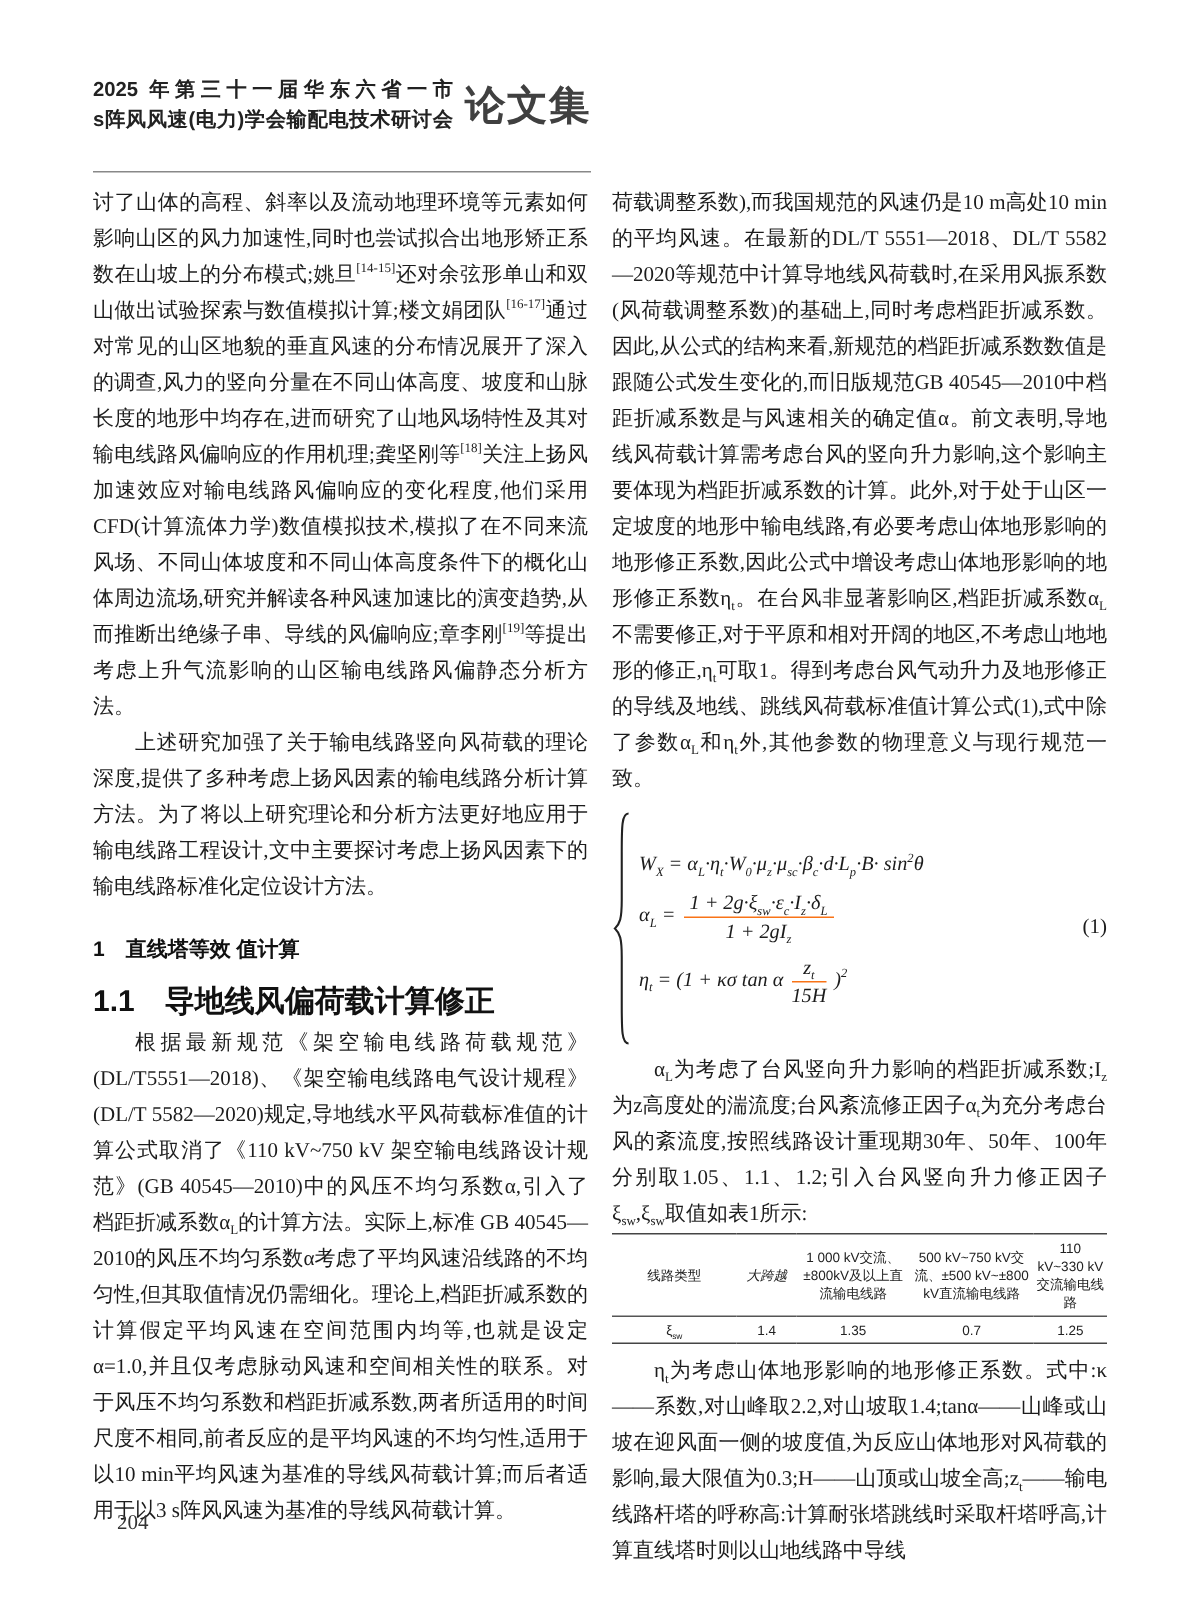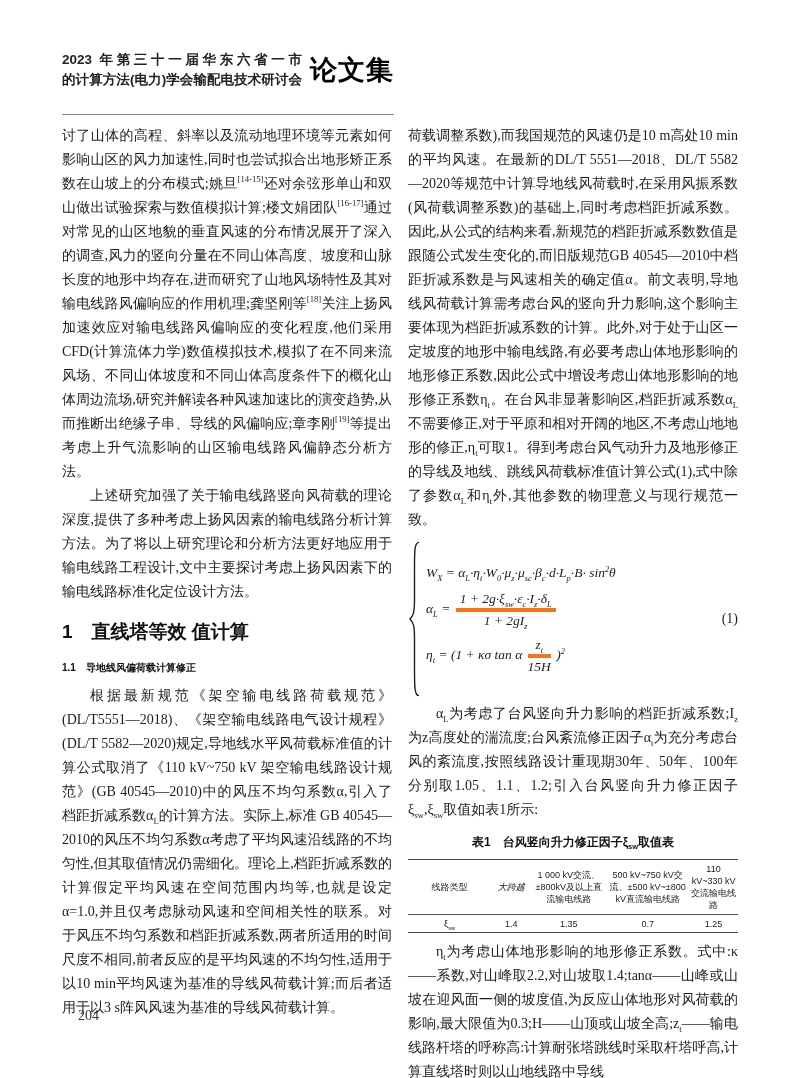--- a/index.html
+++ b/index.html
@@ -6,41 +6,41 @@
   .page{
     position:relative;width:800px;height:1078px;background:#ffffff;
     font-family:"Liberation Serif","DejaVu Serif",serif;color:#1c1c1c;overflow:hidden;
   }
   
   .hdr{position:absolute;left:62px;top:50px;width:332px;display:flex;align-items:center;}
   .hdr-text{width:252px;font-family:"Liberation Sans","DejaVu Sans",sans-serif;
     font-weight:700;font-size:13.5px;line-height:20px;color:#222;}
   .hdr-text div{text-align:justify;text-align-last:justify;}
   .hdr-logo{font-family:"Liberation Sans","DejaVu Sans",sans-serif;font-weight:900;
-    font-size:27px;color:#000000;margin-left:8px;letter-spacing:1px;white-space:nowrap;}
+    font-size:27px;color:#404040;margin-left:8px;letter-spacing:1px;white-space:nowrap;}
   .hdr-rule{position:absolute;left:62px;top:114px;width:332px;height:1px;background:#888;}
   
   .columns{position:absolute;left:62px;top:124px;width:676px;display:flex;gap:16px;}
   .col{width:330px;font-size:14px;line-height:24px;text-align:justify;}
   .col p{margin:0;}
   p.ind{text-indent:2em;}
   p.cont{text-indent:0;}
   sup,sub{font-size:0.62em;line-height:0;}
   
   .sec-h{font-family:"Liberation Sans","DejaVu Sans",sans-serif;font-weight:700;
-    font-size:19px;color:#111;margin:16px 0 12px;text-align:left;}
+    font-size:14px;color:#111;margin:16px 0 12px;text-align:left;}
   .subsec-h{font-family:"Liberation Sans","DejaVu Sans",sans-serif;font-weight:700;
-    font-size:10px;color:#111;margin:4px 0 4px;text-align:left;}
+    font-size:20px;color:#111;margin:4px 0 4px;text-align:left;}
   
   .equation{display:flex;align-items:center;margin:8px 0 4px;font-style:italic;}
   .brace-svg{width:13px;height:158px;flex:0 0 13px;}
   .eq-lines{display:flex;flex-direction:column;gap:9px;padding-left:5px;flex:1;}
   .eq-line{font-size:13.5px;white-space:nowrap;line-height:1.35;}
   .frac{display:inline-block;vertical-align:middle;text-align:center;margin:0 2px;line-height:1.15;}
-  .frac .num{display:block;padding:0 4px 1px;border-bottom:4px solid #f97316;}
+  .frac .num{display:block;padding:0 4px 1px;border-bottom:1px solid #f97316;}
   .frac .den{display:block;padding-top:1px;}
   .eq-num{font-style:normal;font-size:14px;margin-left:auto;padding-left:4px;}
   
   .tbl-title{font-family:"Liberation Sans","DejaVu Sans",sans-serif;font-weight:700;
     font-size:12px;text-align:center;margin:8px 0 5px;color:#111;}
   table.factors{width:100%;border-collapse:collapse;
     font-family:"Liberation Sans","DejaVu Sans",sans-serif;font-size:9px;
     line-height:12px;color:#222;border-top:1.5px solid #444;border-bottom:1.5px solid #444;}
   table.factors th{font-weight:400;border-bottom:1px solid #555;padding:3px 1px;
     text-align:center;vertical-align:middle;}
@@ -50,22 +50,22 @@
   
   .page-num{position:absolute;left:78px;top:1008px;font-size:14px;color:#333;}
 </style>
 </head>
 <body>
 
 <div class="page">
 
   <div class="hdr">
     <div class="hdr-text">
-      <div>2023 年第三十一届华东六省一市</div>
-      <div>的计算方法(电力)学会输配电技术研讨会</div>
+      <div>2025 年第三十一届华东六省一市</div>
+      <div>s阵风风速(电力)学会输配电技术研讨会</div>
     </div>
     <div class="hdr-logo">论文集</div>
   </div>
   <div class="hdr-rule"></div>
 
   <div class="columns">
 
     <section class="col">
       <p class="cont">讨了山体的高程、斜率以及流动地理环境等元素如何影响山区的风力加速性,同时也尝试拟合出地形矫正系数在山坡上的分布模式;姚旦<sup>[14-15]</sup>还对余弦形单山和双山做出试验探索与数值模拟计算;楼文娟团队<sup>[16-17]</sup>通过对常见的山区地貌的垂直风速的分布情况展开了深入的调查,风力的竖向分量在不同山体高度、坡度和山脉长度的地形中均存在,进而研究了山地风场特性及其对输电线路风偏响应的作用机理;龚坚刚等<sup>[18]</sup>关注上扬风加速效应对输电线路风偏响应的变化程度,他们采用CFD(计算流体力学)数值模拟技术,模拟了在不同来流风场、不同山体坡度和不同山体高度条件下的概化山体周边流场,研究并解读各种风速加速比的演变趋势,从而推断出绝缘子串、导线的风偏响应;章李刚<sup>[19]</sup>等提出考虑上升气流影响的山区输电线路风偏静态分析方法。</p>
       <p class="ind">上述研究加强了关于输电线路竖向风荷载的理论深度,提供了多种考虑上扬风因素的输电线路分析计算方法。为了将以上研究理论和分析方法更好地应用于输电线路工程设计,文中主要探讨考虑上扬风因素下的输电线路标准化定位设计方法。</p>
@@ -97,21 +97,20 @@
               <span class="den">15H</span>
             </span>
             <span>)<sup>2</sup></span>
           </div>
         </div>
         <span class="eq-num">(1)</span>
       </div>
 
       <p class="ind">α<sub>L</sub>为考虑了台风竖向升力影响的档距折减系数;I<sub>z</sub>为z高度处的湍流度;台风紊流修正因子α<sub>t</sub>为充分考虑台风的紊流度,按照线路设计重现期30年、50年、100年分别取1.05、1.1、1.2;引入台风竖向升力修正因子ξ<sub>sw</sub>,ξ<sub>sw</sub>取值如表1所示:</p>
 
-      <div class="tbl-title">表1　台风竖向升力修正因子ξ<sub>sw</sub>取值表</div>
       <table class="factors">
         <thead>
           <tr>
             <th class="cw0">线路类型</th>
             <th class="cw1">大跨越</th>
             <th class="cw2">1 000 kV交流、±800kV及以上直流输电线路</th>
             <th class="cw3">500 kV~750 kV交流、±500 kV~±800 kV直流输电线路</th>
             <th class="cw4">110 kV~330 kV交流输电线路</th>
           </tr>
         </thead>

